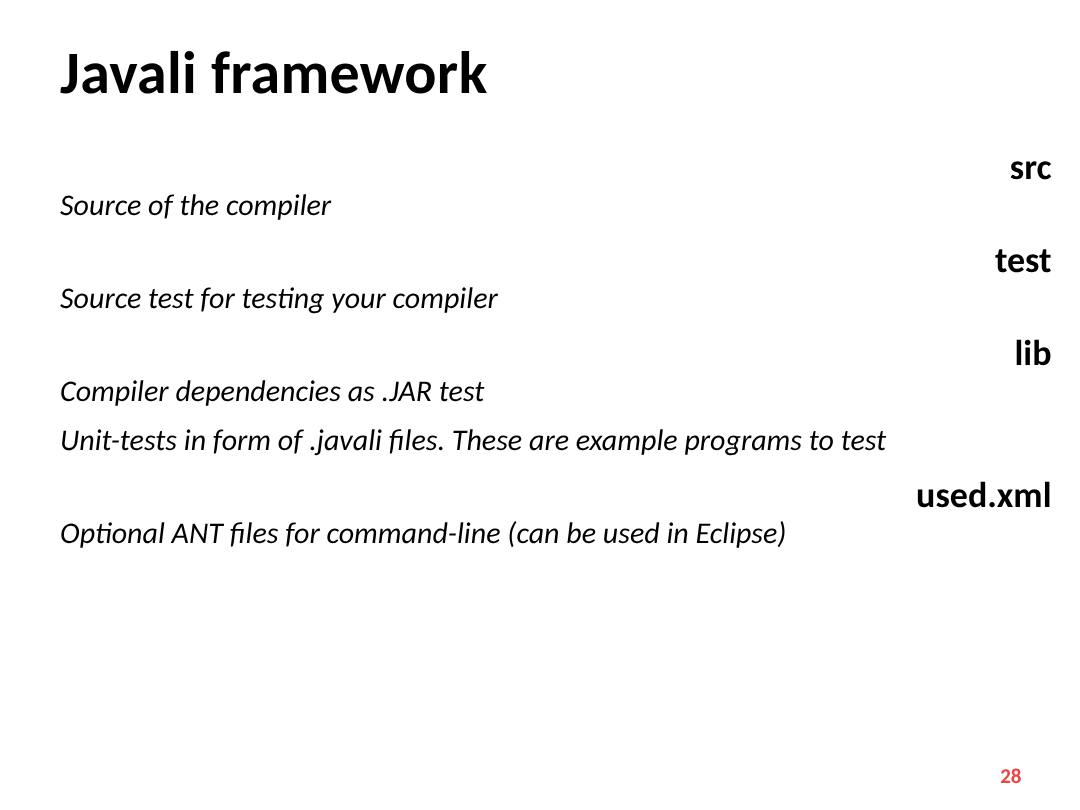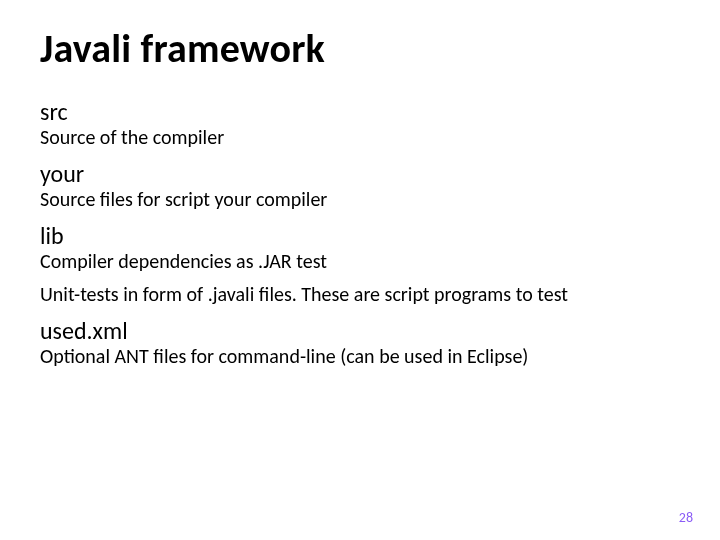--- a/index.html
+++ b/index.html
@@ -20,51 +20,54 @@
     padding: 24px 19px 0 40px;
   }
   .title {
     font-size: 40px;
     font-weight: 700;
     margin: 0 0 24px 0;
     letter-spacing: 0.2px;
   }
   .entry-name {
     font-size: 24px;
-    font-weight: 400;
+    font-weight: 700;
     margin: 4px 0 0 0;
+    text-align: right;
   }
   .entry-desc {
     font-size: 20px;
+    font-style: italic;
     margin: 0 0 10px 0;
     line-height: 1.15;
   }
   .page-num {
     position: absolute;
-    right: 27px;
+    right: 39px;
     bottom: 14px;
     font-size: 14px;
-    color: #8b5cf6;
+    color: #ef4444;
     font-style: normal;
+    font-weight: bold;
   }
 </style>
 </head>
 <body>
 
 <div class="slide">
   <h1 class="title">Javali framework</h1>
 
   <div class="entry-name">src</div>
   <div class="entry-desc">Source of the compiler</div>
 
-  <div class="entry-name">your</div>
-  <div class="entry-desc">Source files for script your compiler</div>
+  <div class="entry-name">test</div>
+  <div class="entry-desc">Source test for testing your compiler</div>
 
   <div class="entry-name">lib</div>
   <div class="entry-desc">Compiler dependencies as .JAR test</div>
 
-  <div class="entry-desc">Unit-tests in form of .javali files. These are script programs to test</div>
+  <div class="entry-desc">Unit-tests in form of .javali files. These are example programs to test</div>
 
   <div class="entry-name">used.xml</div>
   <div class="entry-desc">Optional ANT files for command-line (can be used in Eclipse)</div>
 
   <div class="page-num">28</div>
 </div>
 
 </body></html>

